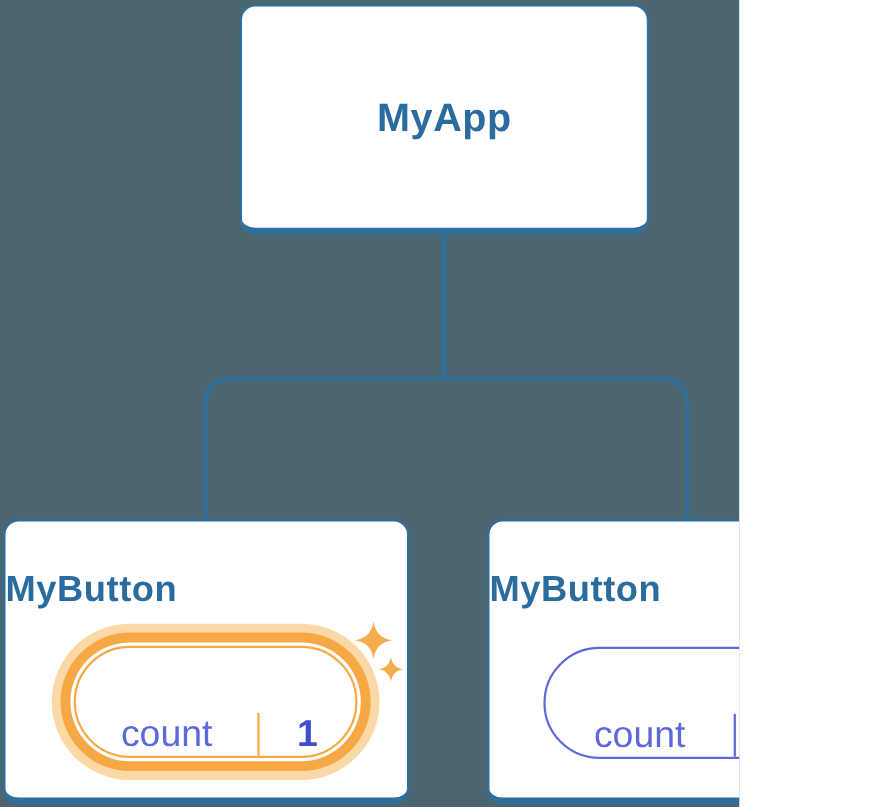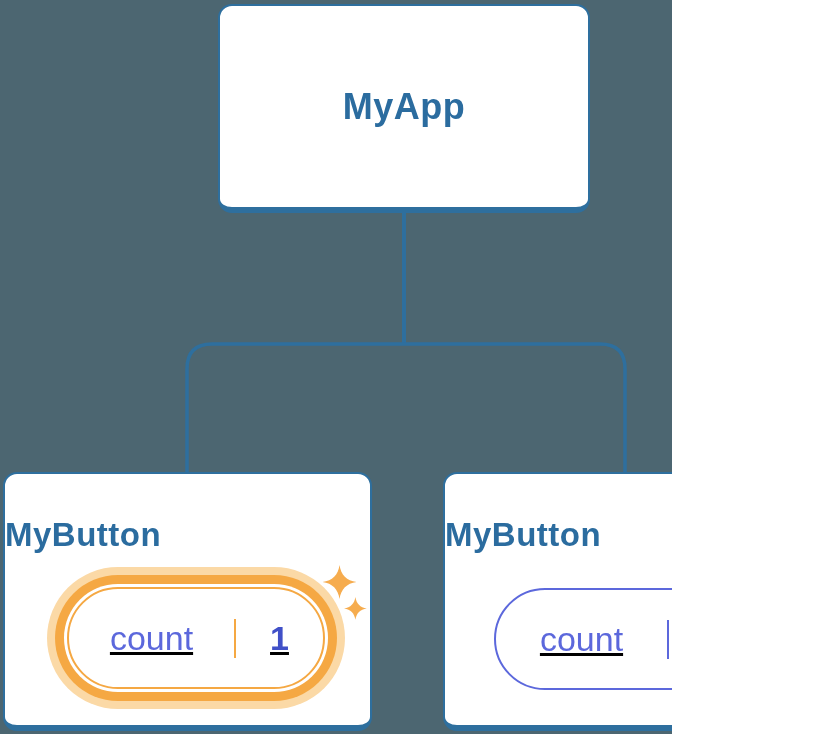--- a/index.html
+++ b/index.html
@@ -65,25 +65,24 @@
     top: 42px;
     left: 0;
     width: 100%;
     text-align: left;
     font-size: 33px;
   }
   .state-badge {
     position: absolute;
     box-sizing: border-box;
     display: flex;
-    align-items: center;
+    align-items: flex-end;
     background: #ffffff;
     border-radius: 999px;
     height: 102px;
-    text-decoration: underline;
   }
   .state-badge .state-key {
     flex: 1;
     display: flex;
     align-items: center;
     justify-content: center;
     font-size: 34px;
     color: #5C68DC;
   }
   .state-badge .state-value {

